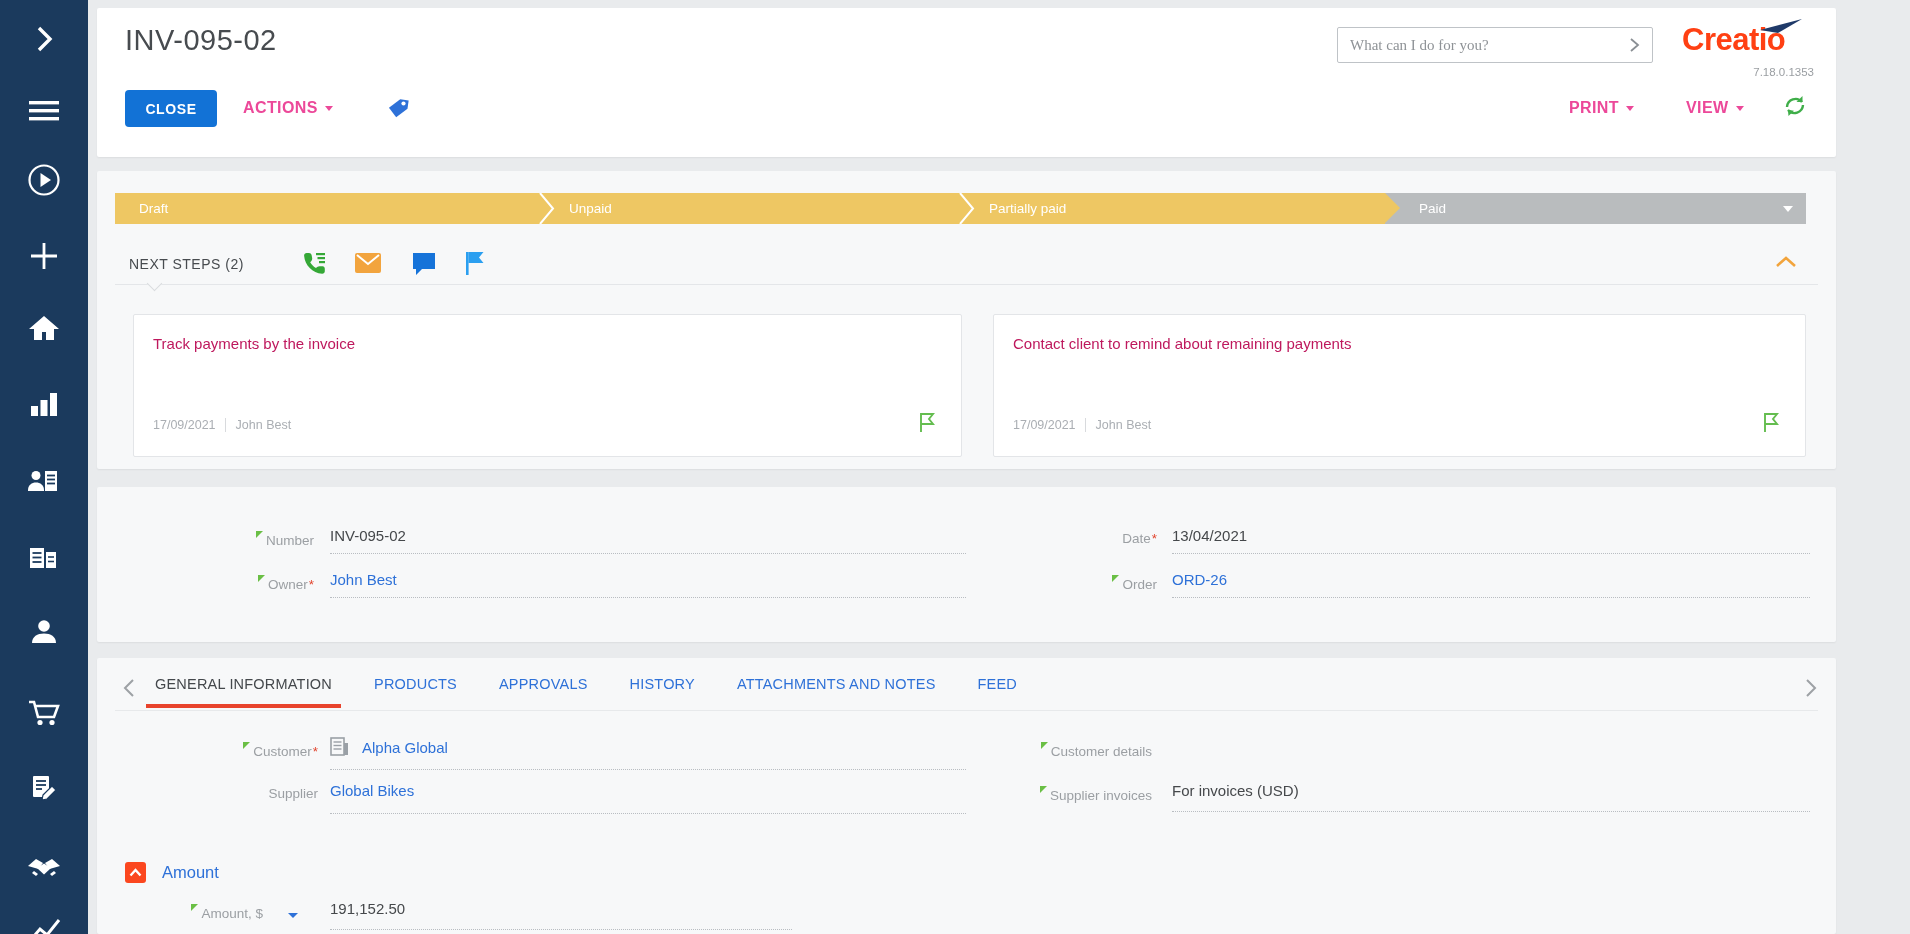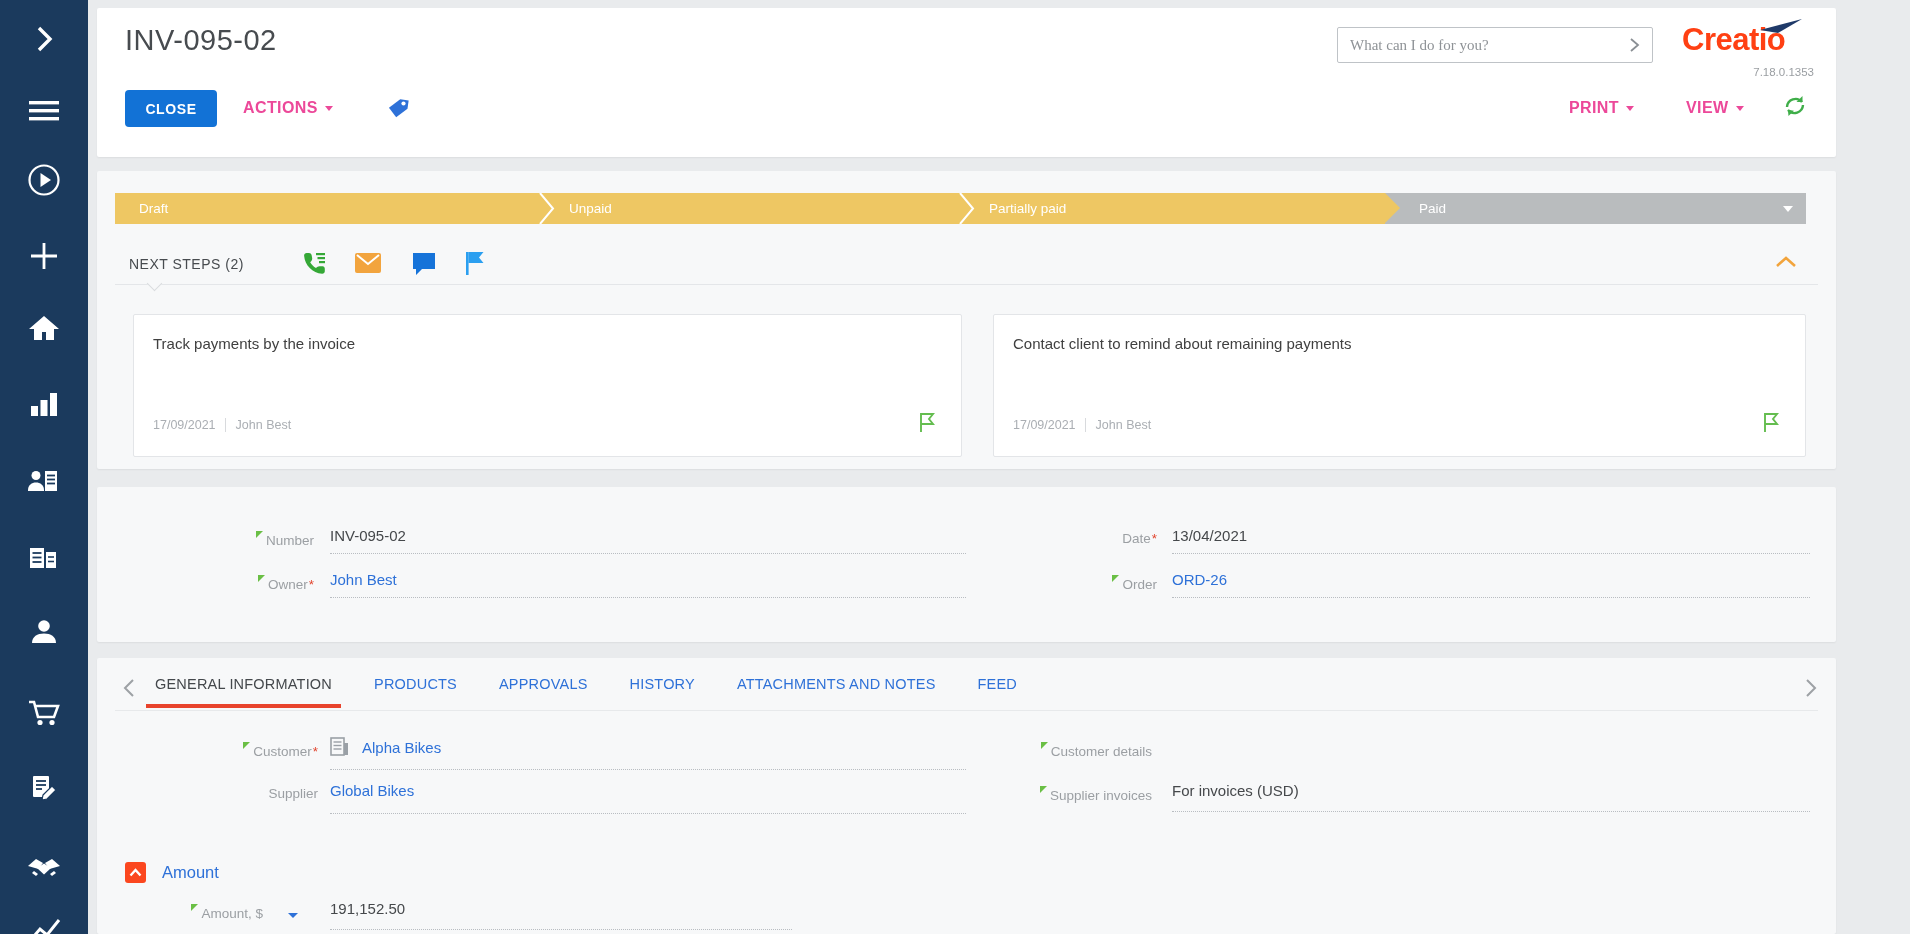--- a/index.html
+++ b/index.html
@@ -55,21 +55,21 @@
     border-right:5.5px solid transparent; border-top:6px solid #fff; cursor:pointer; }
 
   
   .ns-title { position:absolute; left:32px; top:85px; font-size:14px; color:#474b4f; letter-spacing:.5px;text-align:center; }
   .ns-ic { position:absolute; top:79px; width:27px; height:27px; cursor:pointer; }
   .ns-collapse { position:absolute; left:1678px; top:84px; width:22px; height:14px; cursor:pointer; }
   .ns-divider { position:absolute; left:18px; top:113px; width:1703px; height:1px; background:#e4e6e9; }
   .ns-notch { position:absolute; left:52px; top:107px; width:11px; height:11px; background:#f7f8f9;
     border-right:1px solid #d9dcdf; border-bottom:1px solid #d9dcdf; transform:rotate(45deg); }
   .card { position:absolute; top:143px; height:143px; background:#fff; border:1px solid #e3e5e8; border-radius:2px; cursor:pointer; }
-  .card-title { position:absolute; left:19px; top:20px; font-size:15px; color:#404040; }
+  .card-title { position:absolute; left:19px; top:20px; font-size:15px; color:#be185d; }
   .card-foot { position:absolute; left:19px; bottom:24px; font-size:12.5px; color:#aaaeb3; }
   .card-owner { border-left:1px solid #d8dadd; padding-left:10px; margin-left:9px; }
   .card-flag { position:absolute; right:24px; bottom:22px; width:19px; height:23px; cursor:pointer; }
 
   
   .lbl { position:absolute; font-size:13.5px; color:#9b9fa3; text-align:right; white-space:nowrap; }
   .gmark { display:inline-block; width:0; height:0; border-top:7px solid #6abf45; border-right:7px solid transparent;
     margin-right:3px; vertical-align:7px; }
   .req { color:#e2452e; margin-left:1px; }
   .val { position:absolute; font-size:15px; color:#45484b; border-bottom:1px dotted #b9bdc2; white-space:nowrap; cursor:text; }
@@ -369,21 +369,21 @@
     <span style="display:inline-block; vertical-align:-3px; margin-right:13px">
       <svg width="19" height="20">
           <rect x="1" y="2" width="13" height="17" fill="none" stroke="#9aa0a6" stroke-width="1.6"></rect>
           <g stroke="#9aa0a6" stroke-width="1.4">
             <line x1="3.5" y1="6" x2="11.5" y2="6"></line>
             <line x1="3.5" y1="9.5" x2="11.5" y2="9.5"></line>
             <line x1="3.5" y1="13" x2="11.5" y2="13"></line>
           </g>
           <rect x="14" y="7" width="4" height="12" fill="#9aa0a6"></rect>
         </svg>
-    </span><span class="link">Alpha Bikes</span>
+    </span><span class="link">Alpha Global</span>
   </div>
 
   <div class="lbl" style="left:40px; top:128px; width:181px"><span>Supplier</span></div>
   <div class="val" style="left:233px; top:124px; width:636px; height:32px"><span class="link">Global Bikes</span></div>
 
   <div class="lbl" style="left:855px; top:84px; width:200px"><span class="gmark"></span><span>Customer details</span></div>
 
   <div class="lbl" style="left:855px; top:128px; width:200px"><span class="gmark"></span><span>Supplier invoices</span></div>
   <div class="val" style="left:1075px; top:124px; width:638px; height:30px"><span>For invoices (USD)</span></div>
 

